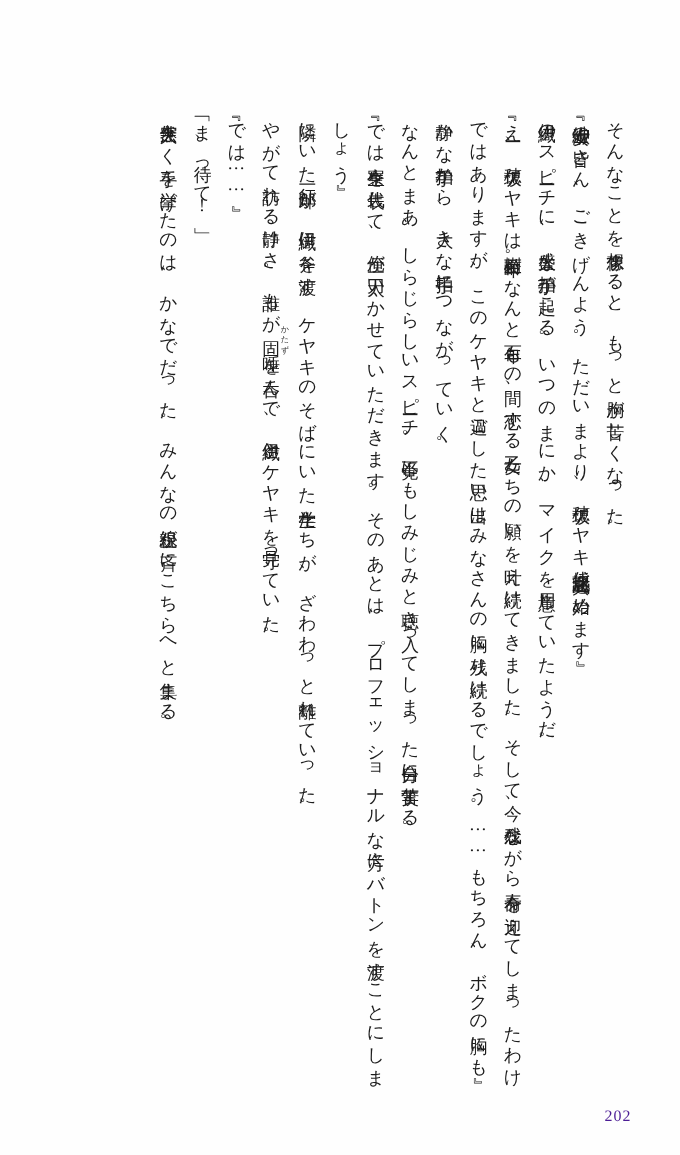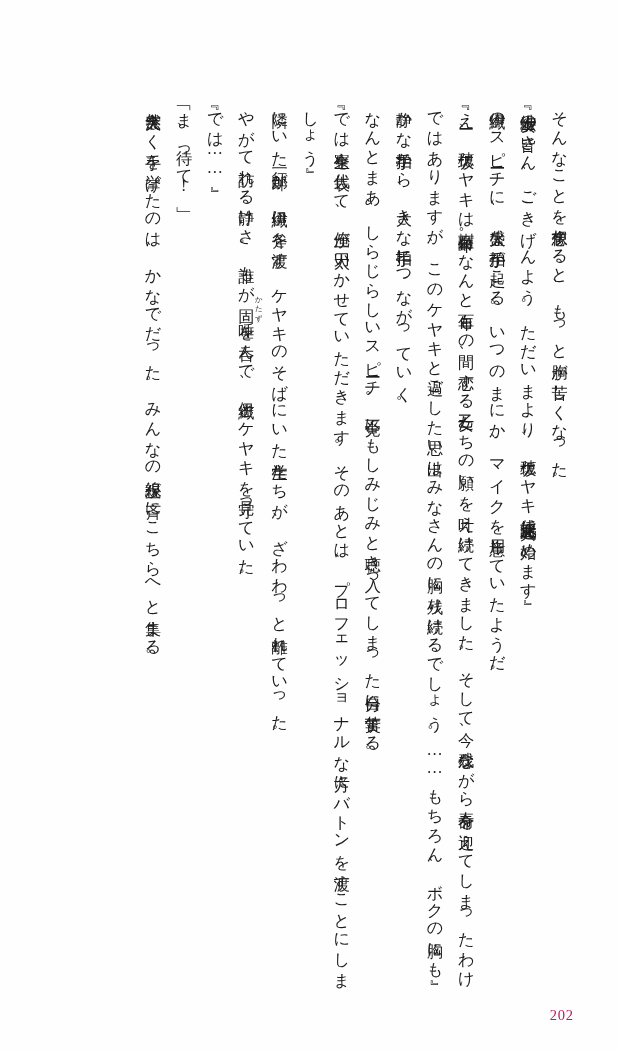--- a/index.html
+++ b/index.html
@@ -58,21 +58,21 @@
     color: #2a2a2a;
   }
 
   
   #page-number {
     position: absolute;
     right: 44px;
     bottom: 26px;
     font-size: 14.5px;
     letter-spacing: 0.06em;
-    color: #be185d;
+    color: #4c1d95;
     font-family: "Liberation Serif", "DejaVu Serif", serif;
   }
 </style>
 </head>
 <body>
 
 <div id="page">
 
   <div id="text-block">
     <p>そんなことを想像すると、もっと胸が苦しくなった。</p>

